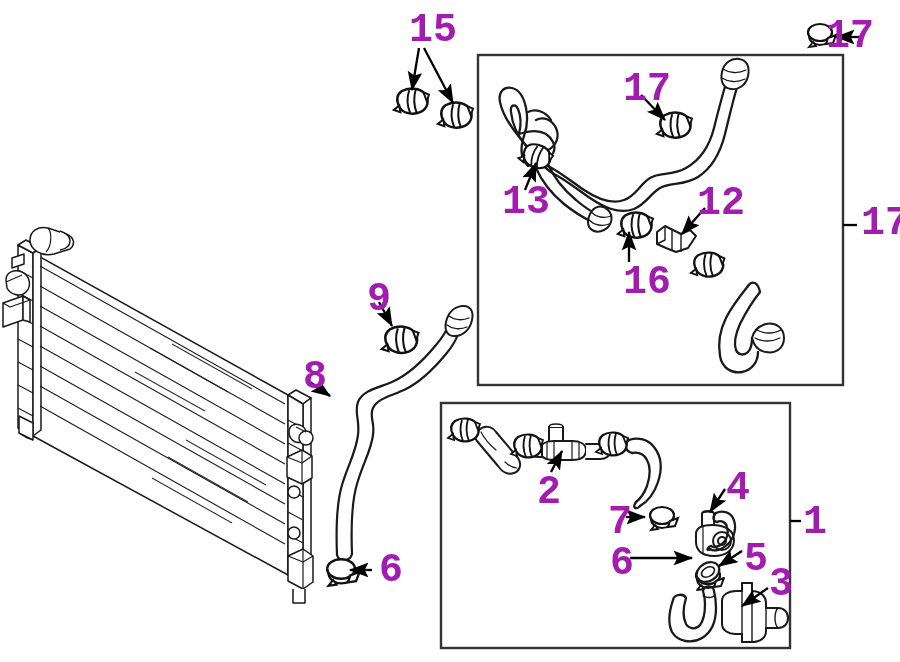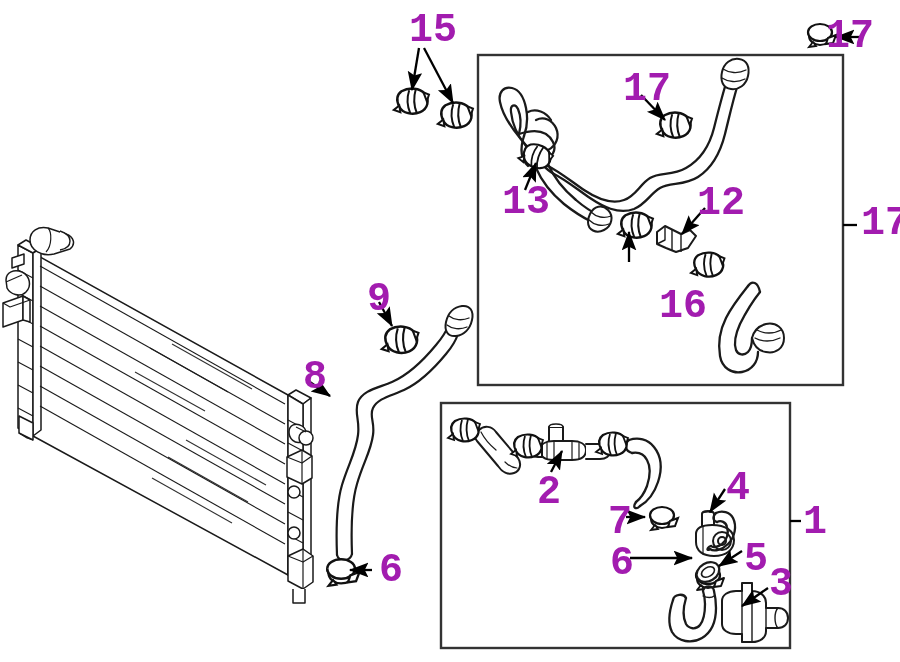--- a/index.html
+++ b/index.html
@@ -404,21 +404,21 @@
       <path d="M768,588 L742,606" marker-end="url(#arrowhead)"></path>
     </g>
   </svg>
 
   <div class="callout" style="left:409px; top:16px;">15</div>
   <div class="callout" style="left:826px; top:22px;">17</div>
   <div class="callout" style="left:623px; top:75px;">17</div>
   <div class="callout" style="left:502px; top:188px;">13</div>
   <div class="callout" style="left:697px; top:189px;">12</div>
   <div class="callout" style="left:861px; top:209px;">17</div>
-  <div class="callout" style="left:659px; top:268px;margin-top:24px;">16</div>
+  <div class="callout" style="left:623px; top:268px;">16</div>
   <div class="callout" style="left:367px; top:285px;">9</div>
   <div class="callout" style="left:303px; top:363px;">8</div>
   <div class="callout" style="left:537px; top:478px;">2</div>
   <div class="callout" style="left:726px; top:474px;">4</div>
   <div class="callout" style="left:608px; top:508px;">7</div>
   <div class="callout" style="left:803px; top:508px;">1</div>
   <div class="callout" style="left:744px; top:545px;">5</div>
   <div class="callout" style="left:610px; top:549px;">6</div>
   <div class="callout" style="left:379px; top:556px;">6</div>
   <div class="callout" style="left:769px; top:570px;">3</div>

